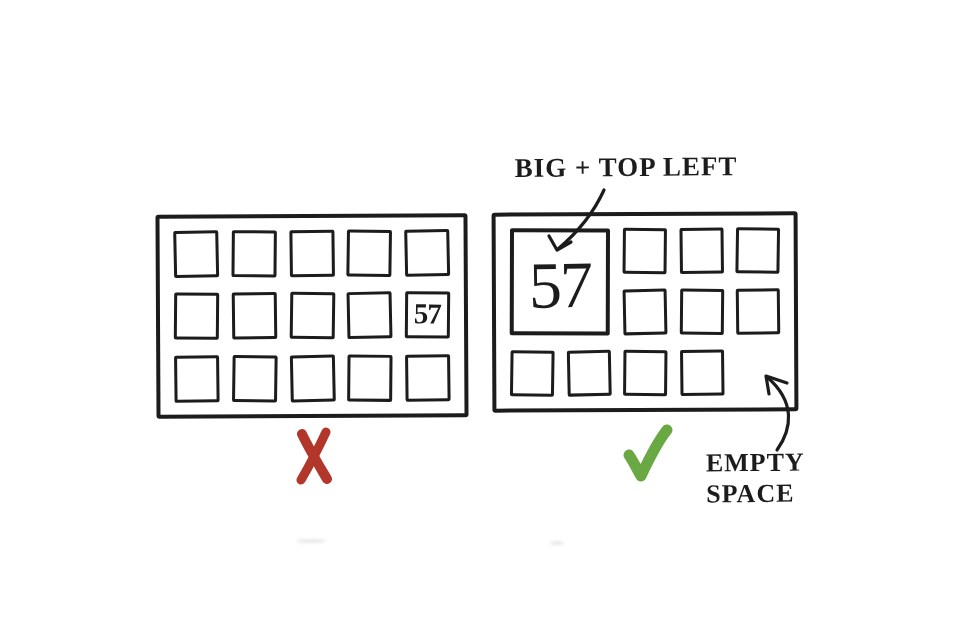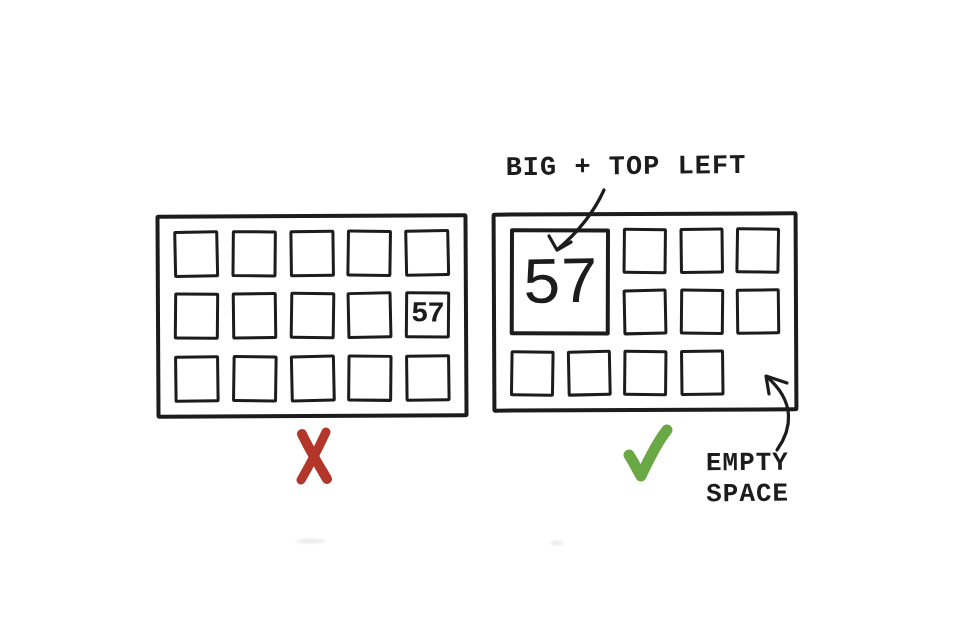--- a/index.html
+++ b/index.html
@@ -5,21 +5,21 @@
   :root{
     --ink:#1c1c1c;
     --cross:#b2372a;
     --check:#6aa844;
     --bg:#ffffff;
   }
   html,body{margin:0;padding:0;background:var(--bg);}
   #stage{
     position:relative;width:960px;height:640px;overflow:hidden;
     background:var(--bg);
-    font-family:Liberation Mono, monospace;
+    font-family:Liberation Serif, serif;
     color:var(--ink);
   }
   
   .panel{
     position:absolute;border:4px solid var(--ink);border-radius:3px;
     background:var(--bg);box-sizing:border-box;
   }
   .panel-bad{left:156px;top:214px;width:312px;height:204px;transform:rotate(-0.3deg);}
   .panel-good{left:492px;top:212px;width:306px;height:200px;transform:rotate(-0.25deg);}
   .grid{

